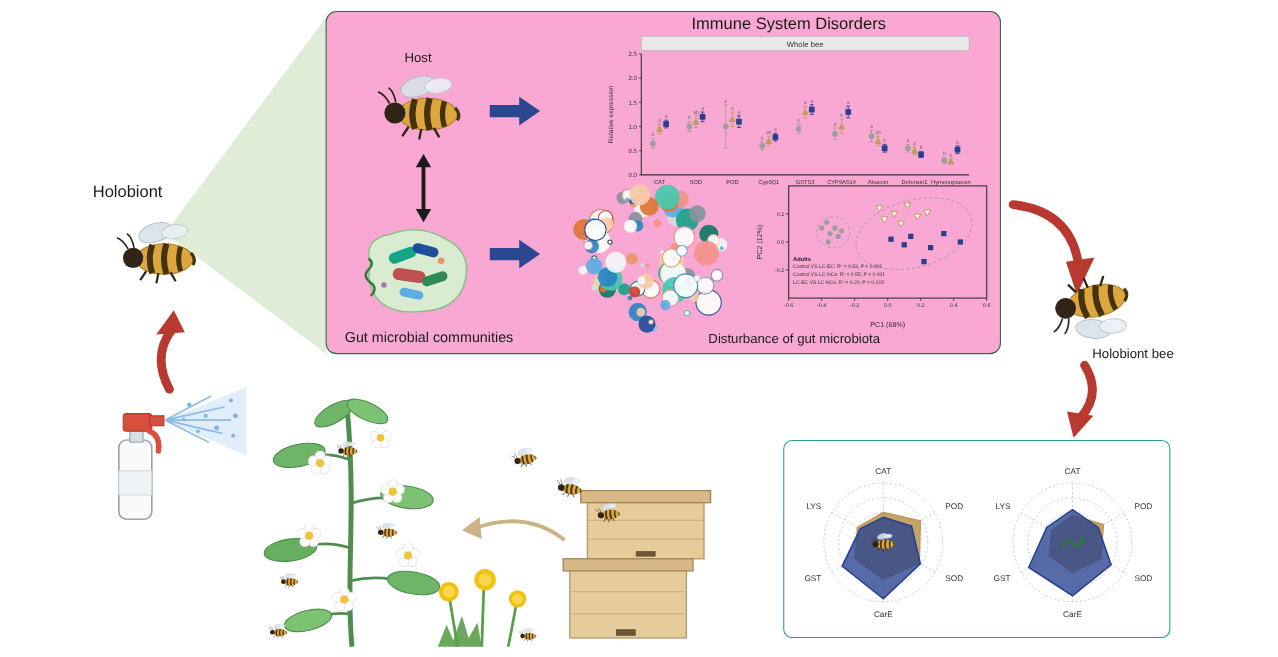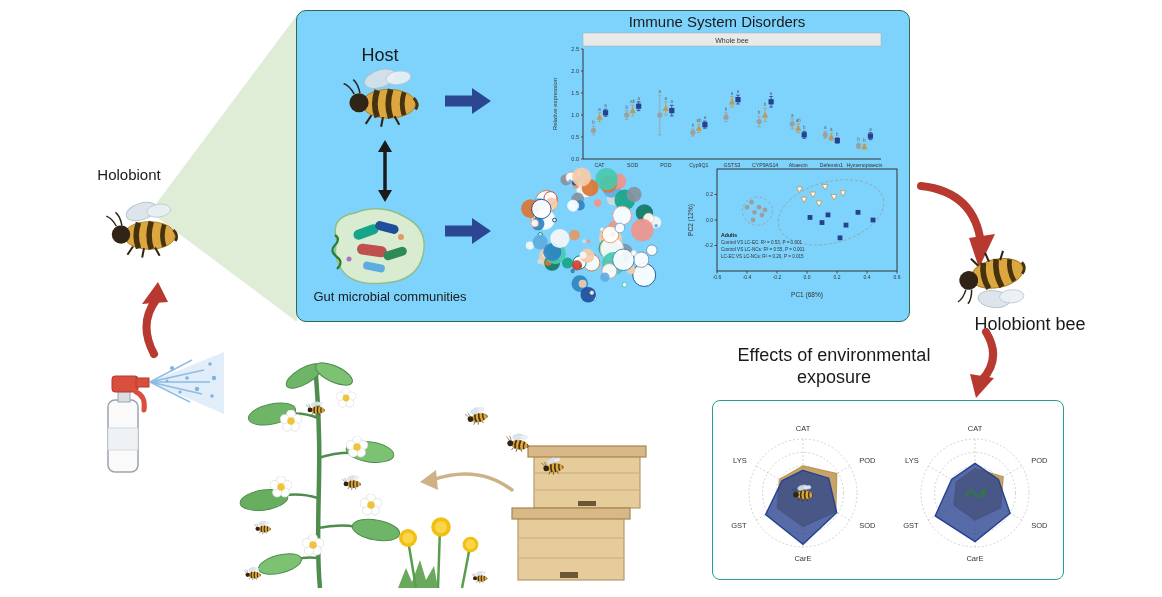--- a/index.html
+++ b/index.html
@@ -1,23 +1,23 @@
 <!DOCTYPE html>
 <html><head>
 <meta charset="utf-8">
 <style>
   *{margin:0;padding:0;box-sizing:border-box}
   body{font-family:"Liberation Sans",sans-serif;background:#fff}
   #canvas{position:relative;width:1162px;height:597px;background:#fff;overflow:hidden}
   .abs{position:absolute}
-  .label{position:absolute;color:#1a1a1a;text-align:center;font-size:18px;line-height:1.2}
+  .label{position:absolute;color:#1a1a1a;text-align:center;font-size:12px;line-height:1.2}
   .label.big{font-size:15px}
   .label.small{font-size:13px}
   #main-box{position:absolute;left:296px;top:10px;width:614px;height:312px;
-    border:1.6px solid #2d6a4f;border-radius:10px;background:#7dd3fc}
+    border:1.6px solid #2d6a4f;border-radius:10px;background:#f9a8d4}
   #radar-box{position:absolute;left:712px;top:400px;width:352px;height:180px;
     border:1.6px solid #2a9d8f;border-radius:8px;background:#fff}
   svg text{font-family:"Liberation Sans",sans-serif}
 </style>
 </head>
 <body>
 
 <div id="canvas">
 
   <svg width="0" height="0" style="position:absolute" aria-hidden="true">
@@ -46,21 +46,21 @@
         <circle cx="12" cy="12" r="9" fill="#f2c012"></circle>
         <circle cx="12" cy="12" r="5.5" fill="#f8d84a"></circle>
       </symbol>
     </defs>
   </svg>
 
   <svg class="abs" style="left:145px;top:12px" width="152" height="315" viewBox="0 0 152 315">
     <polygon points="5,200 152,3 152,310" fill="#dcead2" opacity="0.9"></polygon>
   </svg>
 
-  <div class="label big" style="left:84px;top:166px;width:90px">Holobiont</div>
+  <div class="label big" style="left:71px;top:166px;width:90px">Holobiont</div>
   <svg class="abs" style="left:98px;top:196px" width="92" height="66" viewBox="0 0 100 70">
       <use href="#bee" width="100" height="70"></use>
     </svg>
 
   <div id="main-box">
     <div class="label big" style="left:250px;top:2px;width:340px">Immune System Disorders</div>
 
     <div class="label" style="left:48px;top:34px;width:70px">Host</div>
     <svg class="abs" style="left:38px;top:52px" width="96" height="68" viewBox="0 0 100 70">
         <use href="#bee" width="100" height="70"></use>
@@ -80,21 +80,21 @@
       <path d="M14 40 Q6 16 32 12 Q58 2 82 16 Q106 28 100 54 Q94 80 62 82 Q26 86 16 64 Q10 52 14 40 Z" fill="#d9ecd2" stroke="#8fbf8a" stroke-width="1.5"></path>
       <rect x="30" y="26" width="26" height="10" rx="5" fill="#17a589" transform="rotate(-20 43 31)"></rect>
       <rect x="52" y="22" width="24" height="9" rx="4.5" fill="#1f4e9c" transform="rotate(15 64 26)"></rect>
       <rect x="34" y="44" width="30" height="11" rx="5.5" fill="#c0504d" transform="rotate(8 49 49)"></rect>
       <rect x="60" y="48" width="24" height="9" rx="4.5" fill="#2e8b57" transform="rotate(-18 72 52)"></rect>
       <rect x="40" y="62" width="22" height="8" rx="4" fill="#5dade2" transform="rotate(12 51 66)"></rect>
       <path d="M12 34 q6 4 0 10 q-6 6 2 12 q7 5 0 12" stroke="#2e7d32" stroke-width="2.2" fill="none"></path>
       <circle cx="78" cy="36" r="3" fill="#e59866"></circle>
       <circle cx="26" cy="58" r="2.5" fill="#8e44ad" opacity="0.7"></circle>
     </svg>
-    <div class="label small" style="left:8px;top:278px;width:170px">Gut microbial communities</div>
+    <div class="label small" style="left:8px;top:288px;width:170px">Gut microbial communities</div>
 
     <svg class="abs" style="left:148px;top:206px" width="48" height="28" viewBox="0 0 48 28">
       <polygon points="0,8.5 27,8.5 27,1 46,14 27,27 27,19.5 0,19.5" fill="#2c4792"></polygon>
     </svg>
 
     <svg class="abs" id="immune-chart" style="left:252px;top:16px" width="336" height="152" viewBox="0 0 336 152">
         <rect x="34" y="6" width="298" height="13" fill="#e9e9e9" stroke="#aaa" stroke-width="0.5"></rect>
         <text x="183" y="15.5" font-size="7" text-anchor="middle" fill="#333">Whole bee</text>
         <line x1="34" y1="22" x2="34" y2="132" stroke="#333" stroke-width="1"></line>
         <line x1="34" y1="132" x2="332" y2="132" stroke="#333" stroke-width="1"></line>
@@ -401,40 +401,40 @@
         <rect x="172.6" y="50.95" width="4.8" height="4.8" fill="#27418f" stroke="#27418f" stroke-width="0"></rect>
         <rect x="187.6" y="58.6" width="4.8" height="4.8" fill="#27418f" stroke="#27418f" stroke-width="0"></rect>
         <rect x="154.6" y="76.44999999999999" width="4.8" height="4.8" fill="#27418f" stroke="#27418f" stroke-width="0"></rect>
         <rect x="136.6" y="61.150000000000006" width="4.8" height="4.8" fill="#27418f" stroke="#27418f" stroke-width="0"></rect>
         <text x="38" y="78" font-size="5.2" text-anchor="start" fill="#222" font-weight="bold">Adults</text>
         <text x="38" y="85" font-size="4.6" text-anchor="start" fill="#333">Control VS LC-EC: R² = 0.53, P = 0.001</text>
         <text x="38" y="92" font-size="4.6" text-anchor="start" fill="#333">Control VS LC-NCs: R² = 0.55, P = 0.001</text>
         <text x="38" y="99" font-size="4.6" text-anchor="start" fill="#333">LC-EC VS LC-NCs: R² = 0.20, P = 0.015</text>
       </svg>
 
+    <div class="label" style="left:280px;top:290px;width:290px">Disturbance of gut microbiota</div>
   </div>
 
   <svg class="abs" style="left:915px;top:178px" width="85" height="92" viewBox="0 0 85 92">
     <path d="M6 8 Q60 14 66 66" stroke="#b8392f" stroke-width="8" fill="none" stroke-linecap="round"></path>
     <polygon points="54,60 80,56 64,90" fill="#b8392f"></polygon>
   </svg>
 
   <svg class="abs" style="left:945px;top:248px" width="96" height="66" viewBox="0 0 96 66">
     <g transform="rotate(-12 48 33) translate(0,66) scale(1,-1)">
       <use href="#bee" width="96" height="66"></use>
     </g>
   </svg>
   <div class="label" style="left:970px;top:314px;width:120px">Holobiont bee</div>
 
   <svg class="abs" style="left:950px;top:328px" width="70" height="72" viewBox="0 0 70 72">
     <path d="M36 4 Q52 30 32 52" stroke="#b8392f" stroke-width="8" fill="none" stroke-linecap="round"></path>
     <polygon points="20,46 44,50 26,70" fill="#b8392f"></polygon>
   </svg>
 
-  <div class="label" style="left:700px;top:345px;width:268px">Effects of environmental exposure</div>
 
   <div id="radar-box">
     <svg class="abs" id="radar-left" style="left:8px;top:4px" width="165" height="172" viewBox="0 0 165 172">
         <circle cx="82" cy="88" r="13.5" fill="none" stroke="#b5b5b5" stroke-width="0.6" stroke-dasharray="2,2"></circle>
         <circle cx="82" cy="88" r="27" fill="none" stroke="#b5b5b5" stroke-width="0.6" stroke-dasharray="2,2"></circle>
         <circle cx="82" cy="88" r="40.5" fill="none" stroke="#b5b5b5" stroke-width="0.6" stroke-dasharray="2,2"></circle>
         <circle cx="82" cy="88" r="54" fill="none" stroke="#b5b5b5" stroke-width="0.6" stroke-dasharray="2,2"></circle>
         <line x1="82" y1="88" x2="82" y2="34" stroke="#b5b5b5" stroke-width="0.6" stroke-dasharray="2,2"></line>
         <text x="82" y="25.5" font-size="7.5" text-anchor="middle" fill="#333">CAT</text>
         <line x1="82" y1="88" x2="128.7653718043597" y2="61" stroke="#b5b5b5" stroke-width="0.6" stroke-dasharray="2,2"></line>

